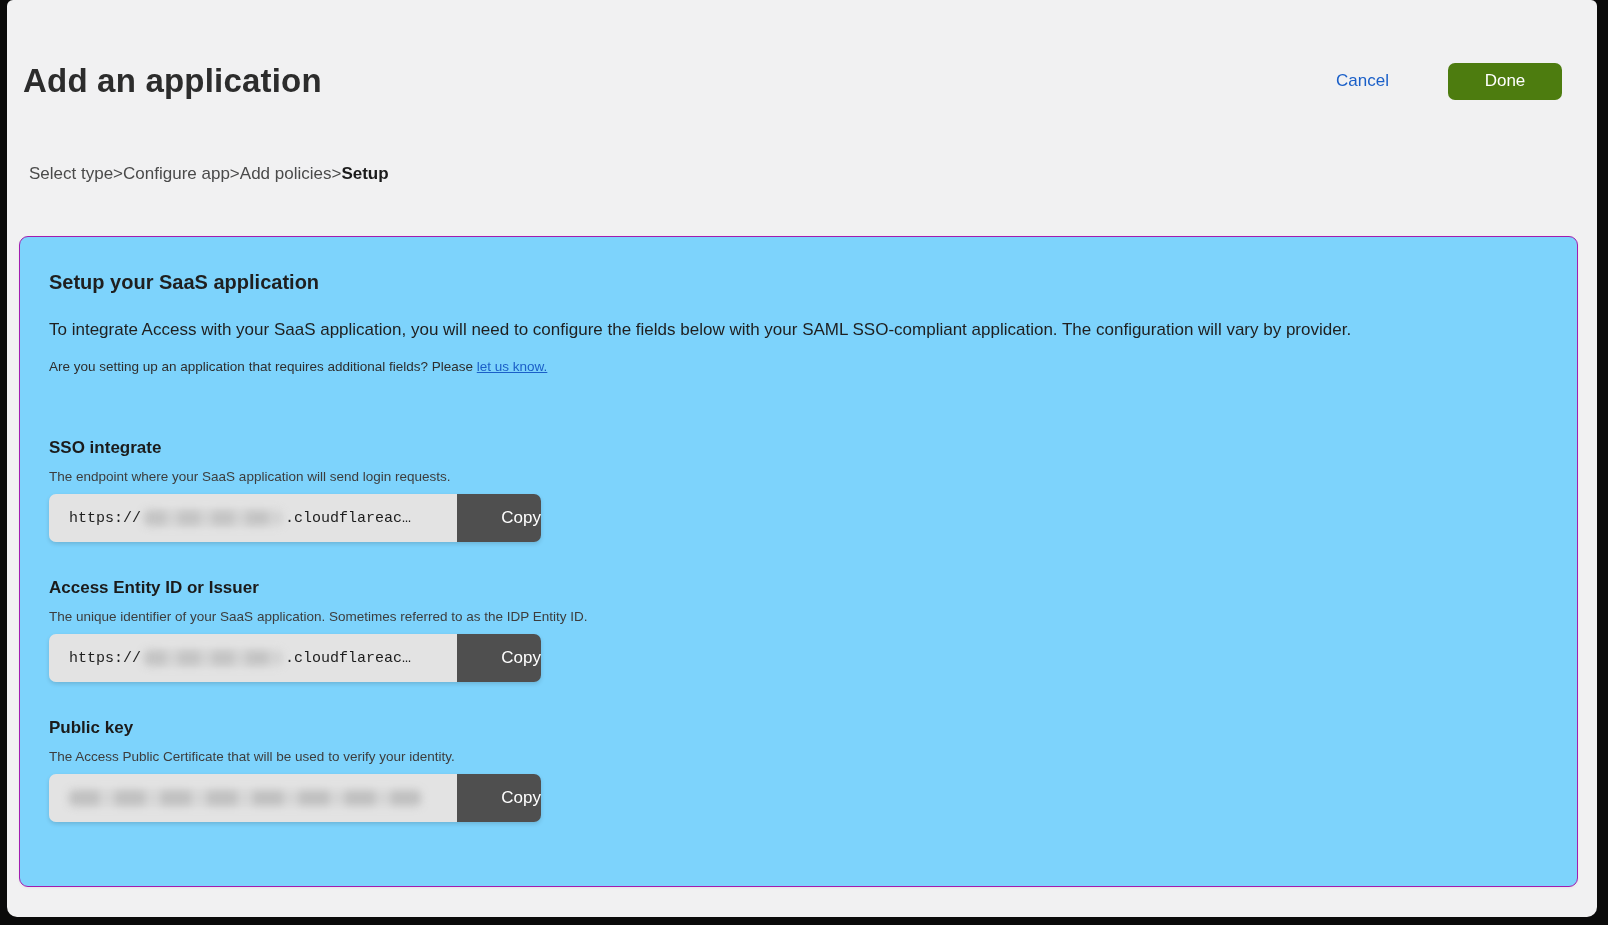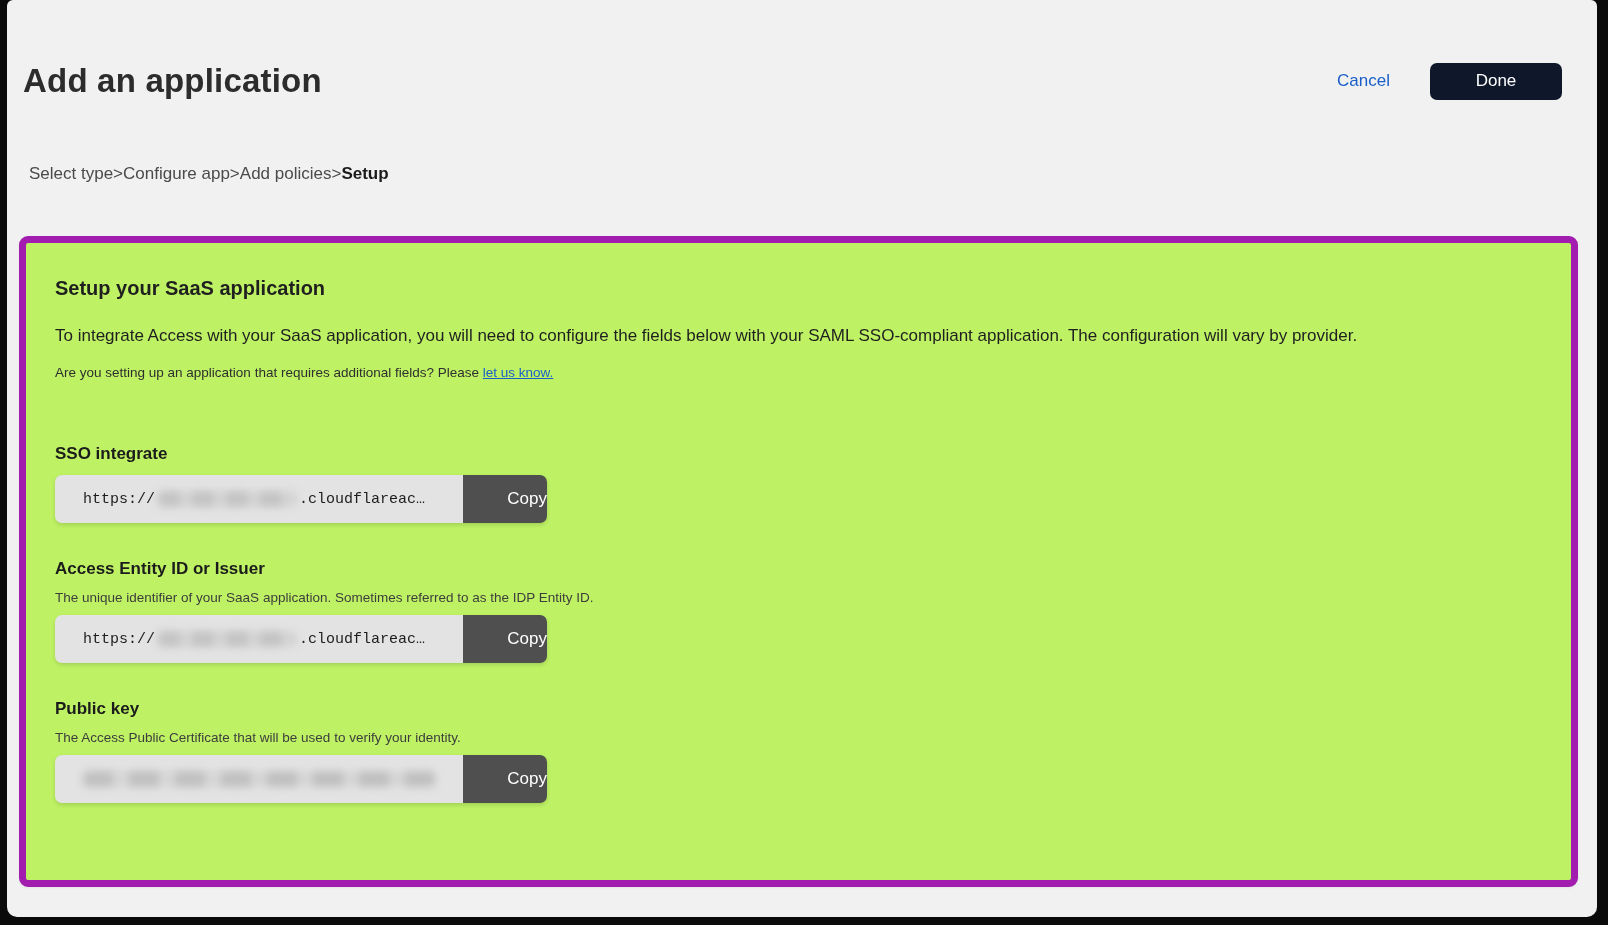--- a/index.html
+++ b/index.html
@@ -26,32 +26,32 @@
     flex: 1;
     font-size: 33px;
     font-weight: 700;
     color: #2c2c2c;
     letter-spacing: 0.2px;
     line-height: 42px;
   }
   .header-actions {
     display: flex;
     align-items: center;
-    gap: 40px;
+    gap: 59px;
   }
   .cancel-link {
     color: #1a5fc8;
     font-size: 17px;
     cursor: pointer;
     text-decoration: none;
   }
   .done-button {
-    width: 132px;
+    width: 114px;
     height: 37px;
-    background: #0f172a;
+    background: #4d7c0f;
     color: #ffffff;
     font-family: "Liberation Sans", sans-serif;
     font-size: 17px;
     border: none;
     border-radius: 7px;
     cursor: pointer;
   }
   
   .breadcrumb {
     margin: 62px 0 0 22px;
@@ -60,22 +60,22 @@
     display: flex;
     align-items: center;
     line-height: 20px;
   }
   .crumb { cursor: pointer; }
   .crumb.active { font-weight: bold; color: #1b1b1b; cursor: default; }
   .crumb-sep { color: #4a4a4a; }
   
   .card {
     margin: 52px 19px 0 12px;
-    background: #bef264;
-    border: 7px solid #a21caf;
+    background: #7dd3fc;
+    border: 1px solid #a21caf;
     border-radius: 9px;
     box-shadow: 0 1px 3px rgba(0,0,0,0.05);
     padding: 33px 29px 30px 29px;
     min-height: 651px;
   }
   .card-heading {
     font-size: 20px;
     font-weight: bold;
     color: #1f1f1f;
     line-height: 24px;
@@ -118,21 +118,21 @@
     height: 48px;
     border-radius: 7px;
     box-shadow: 0 2px 4px rgba(0,0,0,0.14);
   }
   .code-field {
     width: 408px;
     background: #e3e3e3;
     border-radius: 7px 0 0 7px;
     display: flex;
     align-items: center;
-    padding: 0 10px 0 28px;
+    padding: 0 10px 0 20px;
     font-family: "Liberation Mono", monospace;
     font-size: 15px;
     color: #1d1d1d;
     white-space: nowrap;
     overflow: hidden;
   }
   .redacted-blob {
     display: inline-block;
     height: 16px;
     width: 138px;
@@ -183,20 +183,21 @@
     <span class="crumb active">Setup</span>
   </nav>
 
   <main class="card">
     <h2 class="card-heading">Setup your SaaS application</h2>
     <p class="card-intro">To integrate Access with your SaaS application, you will need to configure the fields below with your SAML SSO-compliant application. The configuration will vary by provider.</p>
     <p class="card-note"><span>Are you setting up an application that requires additional fields? Please </span><a class="inline-link">let us know.</a></p>
 
     <section class="field-section">
       <h3 class="section-title">SSO integrate</h3>
+      <p class="section-desc">The endpoint where your SaaS application will send login requests.</p>
       <div class="copy-row">
         <div class="code-field">
           <span>https://</span>
           <span class="redacted-blob"></span>
           <span>.cloudflareac…</span>
         </div>
         <button class="copy-button">Copy</button>
       </div>
     </section>
 

